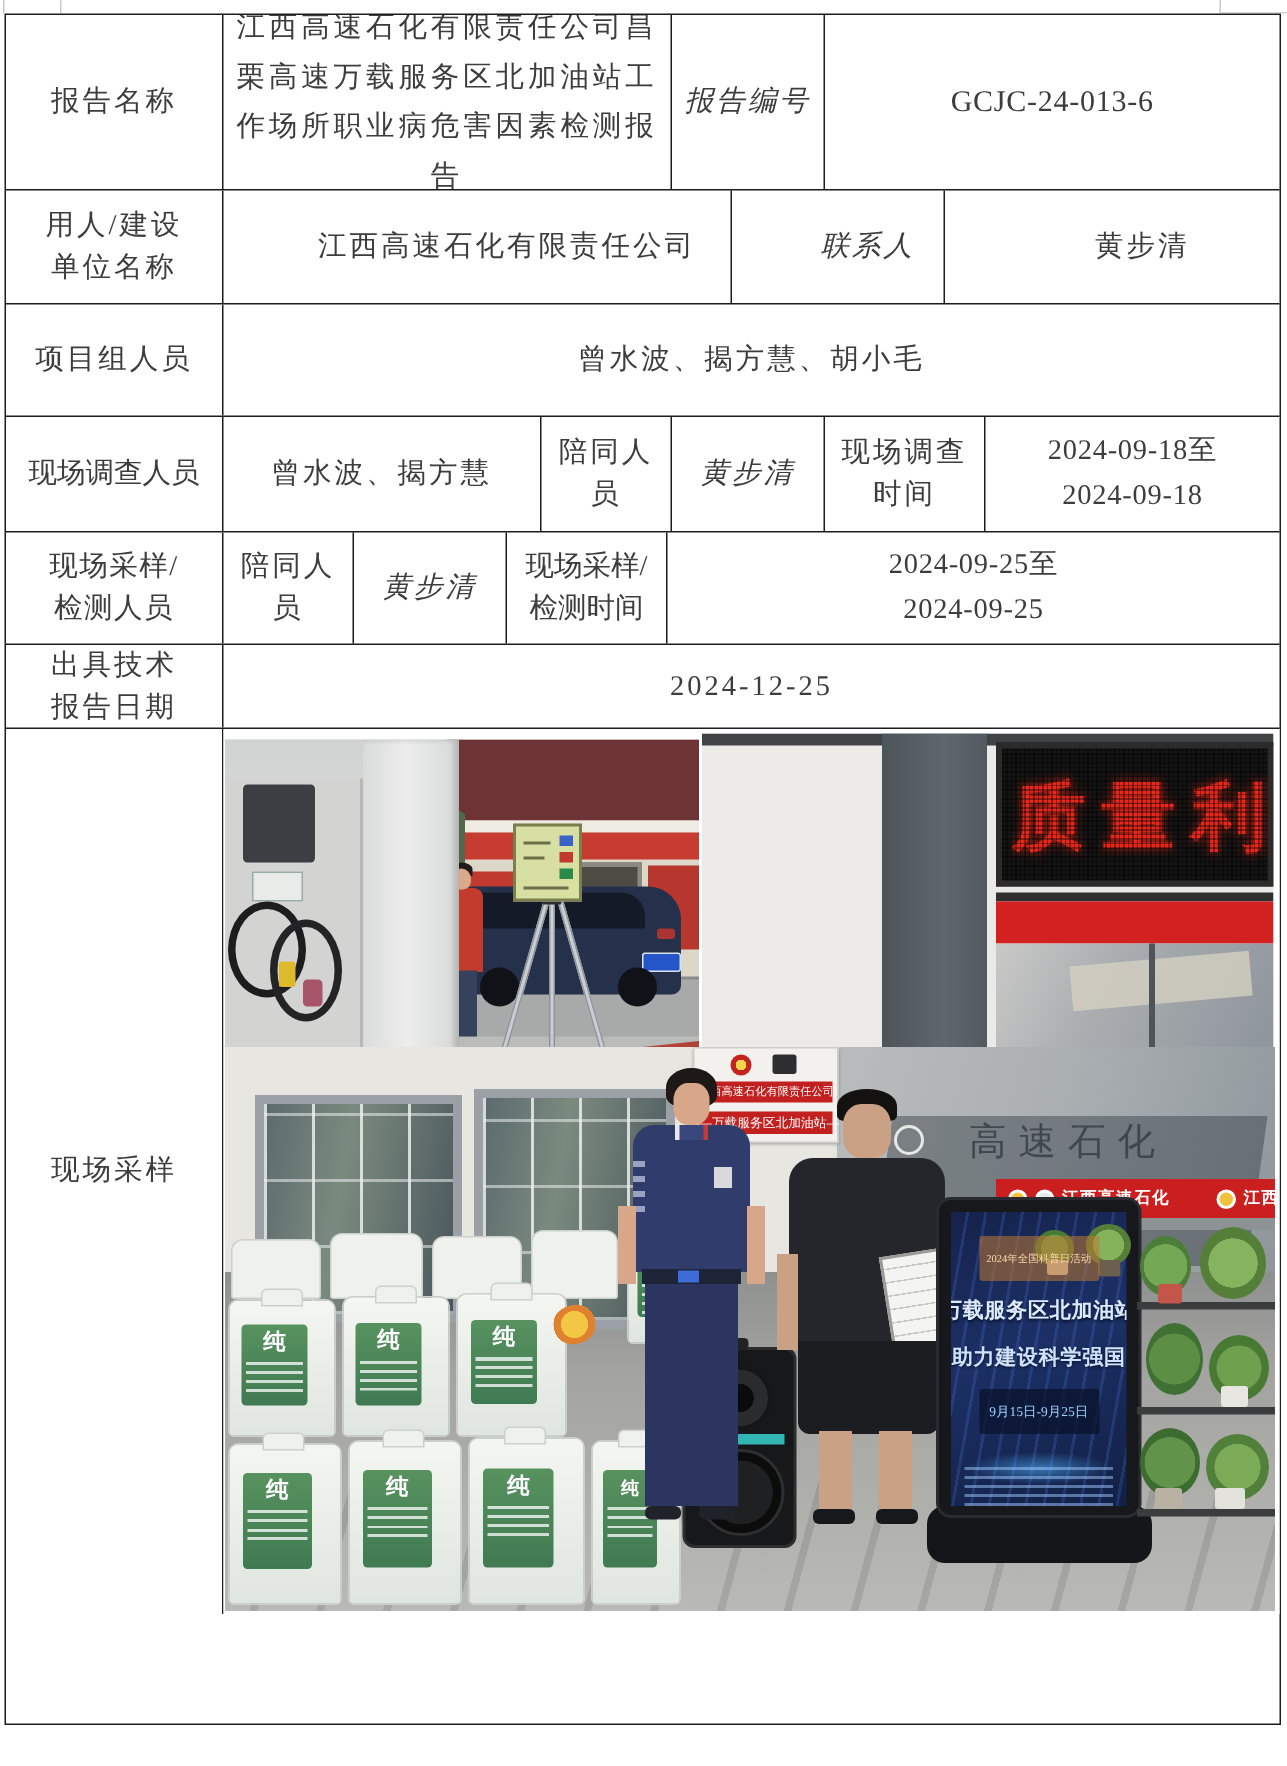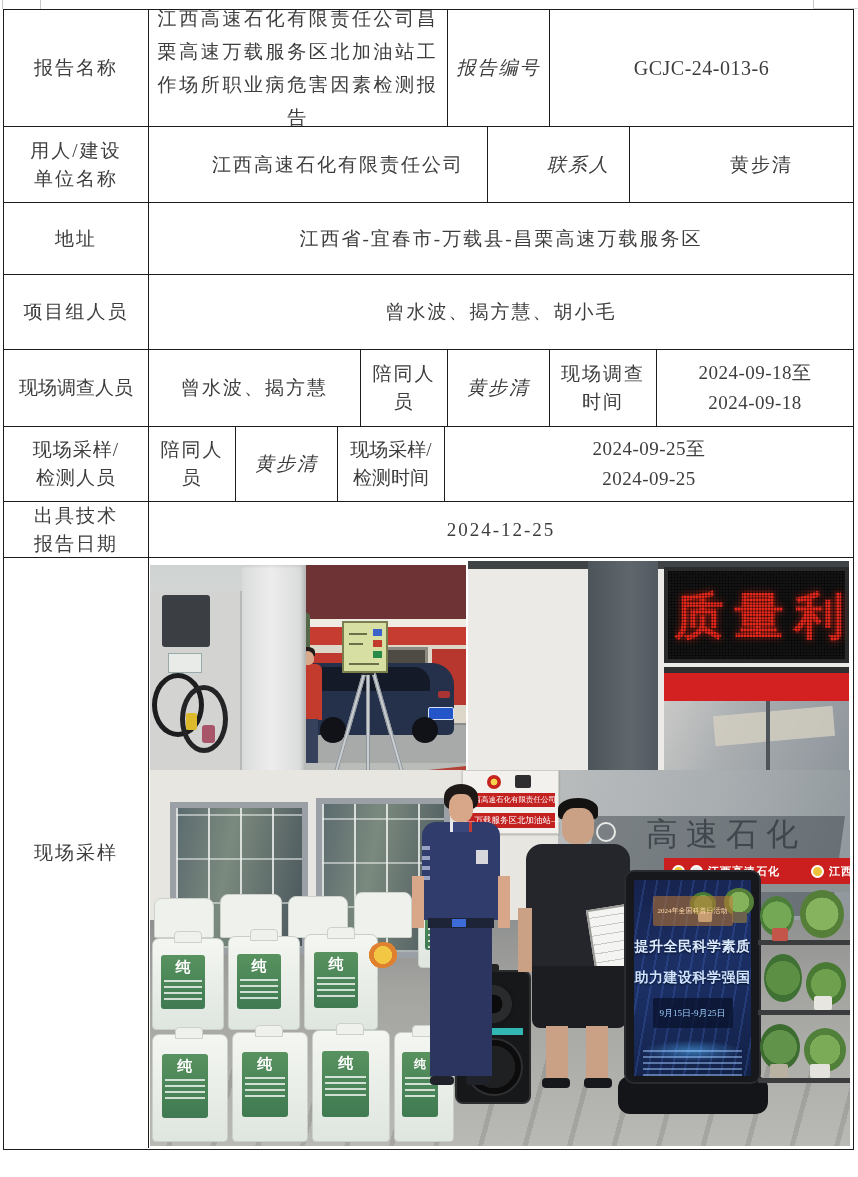--- a/index.html
+++ b/index.html
@@ -105,21 +105,21 @@
                background:repeating-linear-gradient(105deg,transparent 0 38px,rgba(0,0,0,.10) 38px 43px); }
   .pc-win { position:absolute; top:32px; height:152px; border:6px solid #9aa0a5;
             background:linear-gradient(100deg,#5b6a6e,#7b8a7e 40%,#4a565c);
   }
   .pc-win .grid { position:absolute; left:0; top:0; width:100%; height:100%;
             background:repeating-linear-gradient(90deg,rgba(235,238,236,.85) 0 2px,transparent 2px 32px),
                        repeating-linear-gradient(0deg,rgba(235,238,236,.55) 0 2px,transparent 2px 44px); }
   .pc-glass { left:408px; top:0; width:292px; height:150px;
               background:linear-gradient(105deg,#b9bcbd,#a9aeb1 50%,#8f979c); }
   .pc-glassdark { position:absolute; left:30px; top:46px; width:250px; height:100px; background:rgba(52,60,66,.45); transform:skewX(-8deg); }
-  .pc-glasstx { position:absolute; left:88px; top:50px; font-size:32px; letter-spacing:8px;
+  .pc-glasstx { position:absolute; left:88px; top:50px; font-size:25px; letter-spacing:8px;
                 color:#343b42; opacity:.8; white-space:nowrap;text-align:right; }
   .pc-cup { position:absolute; left:38px; top:52px; width:20px; height:20px; border:2px solid #e8e8e6; border-radius:50%; }
   .pc-banner { left:514px; top:88px; width:186px; height:26px; background:#cb1f1f;
                display:flex; align-items:center; gap:5px; padding-left:8px; overflow:hidden; }
   .pc-dot { width:13px; height:13px; border-radius:50%; background:#f0c23c; border:2px solid #fff; flex:none; }
   .pc-dot.g { background:#e8e8e8; }
   .pc-bannertx { color:#fff; font-size:11px; font-weight:bold; letter-spacing:1px; white-space:nowrap; }
   .pc-ledge { left:514px; top:114px; width:186px; height:8px; background:#8d9294; }
   .pc-plaque { left:312px; top:0; width:97px; height:64px; background:#f3f1ee; border:1px solid #cfcdc8;
                box-shadow:0 1px 2px rgba(0,0,0,.25); }
@@ -209,24 +209,20 @@
   </div>
 
   <div class="row r2">
     <div class="cell wlab">用人/建设
 单位名称</div>
     <div class="cell w299">江西高速石化有限责任公司</div>
     <div class="cell w102">联系人</div>
     <div class="cell grow">黄步清</div>
   </div>
 
-  <div class="row r3">
-    <div class="cell wlab">地址</div>
-    <div class="cell grow">江西省-宜春市-万载县-昌栗高速万载服务区</div>
-  </div>
 
   <div class="row r4">
     <div class="cell wlab">项目组人员</div>
     <div class="cell grow">曾水波、揭方慧、胡小毛</div>
   </div>
 
   <div class="row r5">
     <div class="cell wlab" style="letter-spacing:0;">现场调查人员</div>
     <div class="cell w212">曾水波、揭方慧</div>
     <div class="cell w87">陪同人
@@ -419,21 +415,21 @@
           <div class="pm-shoe" style="left:24px;top:280px;"></div>
           <div class="pm-shoe" style="left:66px;top:280px;"></div>
         </div>
 
         
         <div class="ph pc-base"></div>
         <div class="ph pc-poster">
           <div class="pc-screen">
             <div class="rays"></div>
             <div class="ps-badge">2024年全国科普日活动</div>
-            <div class="ps-t1">提升全民科学素质</div>
+            <div class="ps-t1">万载服务区北加油站</div>
             <div class="ps-t2">助力建设科学强国</div>
             <div class="ps-dt">9月15日-9月25日</div>
             <div class="ps-small"></div>
             <div class="ps-glow"></div>
           </div>
         </div>
 
         
         <div class="ph pc-rack">
           <div class="bar" style="top:52px;"></div>

